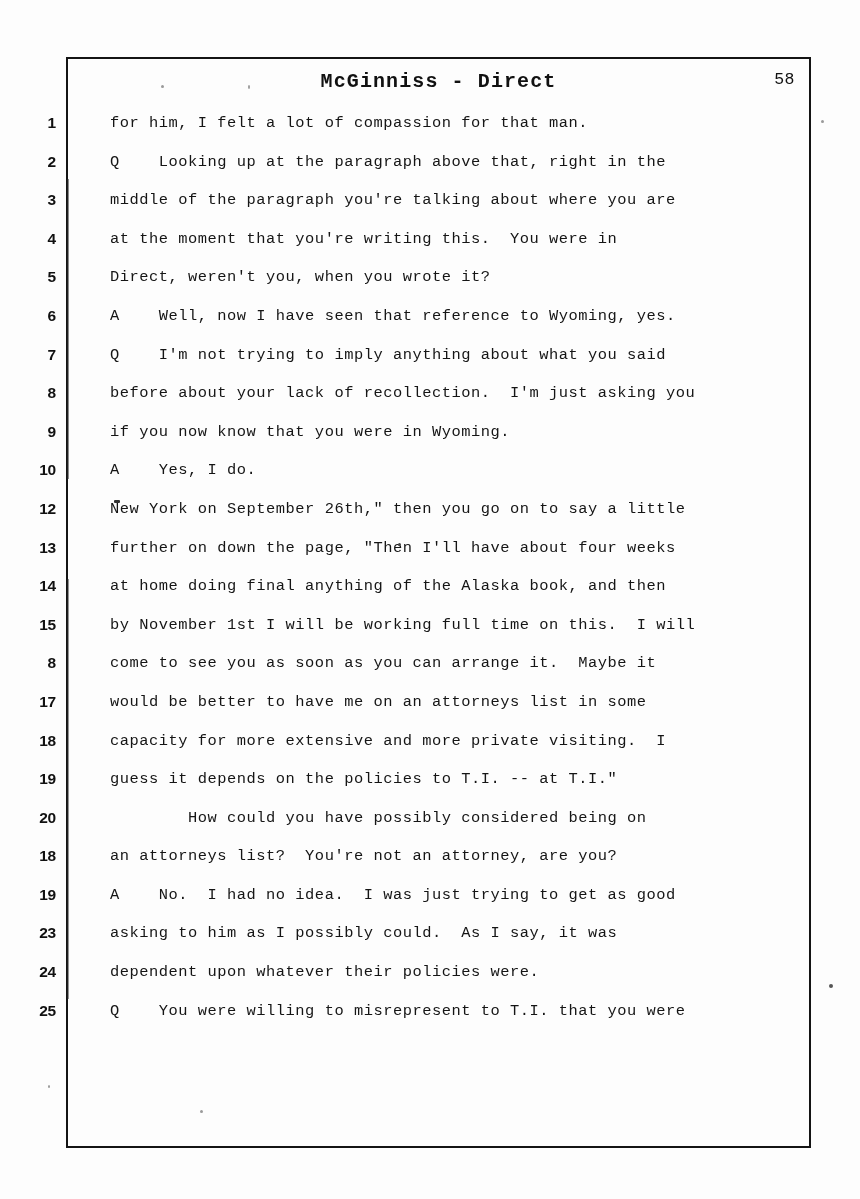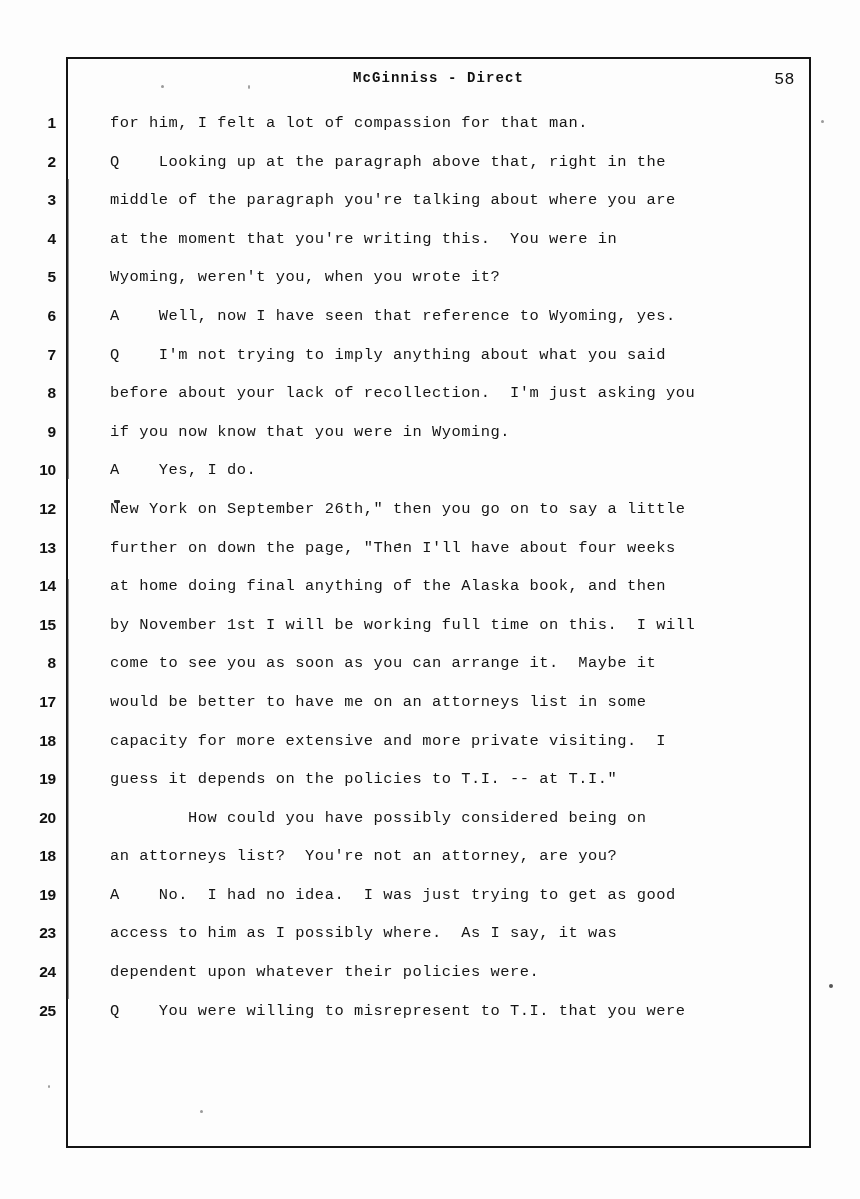--- a/index.html
+++ b/index.html
@@ -59,21 +59,21 @@
     left: 66px;
     top: 70px;
     width: 745px;
     height: 30px;
   }
   #header-title {
     position: absolute;
     left: 0; right: 0;
     top: 0;
     text-align: center;
-    font-size: 14px;
+    font-size: 20px;
     letter-spacing: 1.1px;
     font-weight: 700;
     color: #111;
     white-space: pre;
   }
   #page-number {
     position: absolute;
     right: 16px;
     top: 0;
     font-size: 16.5px;
@@ -158,21 +158,21 @@
       <div class="transcript-line">
         <div class="line-number">3</div>
         <div class="line-text">middle of the paragraph you're talking about where you are</div>
       </div>
       <div class="transcript-line">
         <div class="line-number">4</div>
         <div class="line-text">at the moment that you're writing this.  You were in</div>
       </div>
       <div class="transcript-line">
         <div class="line-number">5</div>
-        <div class="line-text">Wyoming, weren't you, when you wrote it?</div>
+        <div class="line-text">Direct, weren't you, when you wrote it?</div>
       </div>
       <div class="transcript-line">
         <div class="line-number">6</div>
         <div class="line-text">A    Well, now I have seen that reference to Wyoming, yes.</div>
       </div>
       <div class="transcript-line">
         <div class="line-number">7</div>
         <div class="line-text">Q    I'm not trying to imply anything about what you said</div>
       </div>
       <div class="transcript-line">
@@ -226,21 +226,21 @@
       <div class="transcript-line">
         <div class="line-number">18</div>
         <div class="line-text">an attorneys list?  You're not an attorney, are you?</div>
       </div>
       <div class="transcript-line">
         <div class="line-number">19</div>
         <div class="line-text">A    No.  I had no idea.  I was just trying to get as good</div>
       </div>
       <div class="transcript-line">
         <div class="line-number">23</div>
-        <div class="line-text">access to him as I possibly where.  As I say, it was</div>
+        <div class="line-text">asking to him as I possibly could.  As I say, it was</div>
       </div>
       <div class="transcript-line">
         <div class="line-number">24</div>
         <div class="line-text">dependent upon whatever their policies were.</div>
       </div>
       <div class="transcript-line">
         <div class="line-number">25</div>
         <div class="line-text">Q    You were willing to misrepresent to T.I. that you were</div>
       </div>
     </div>

